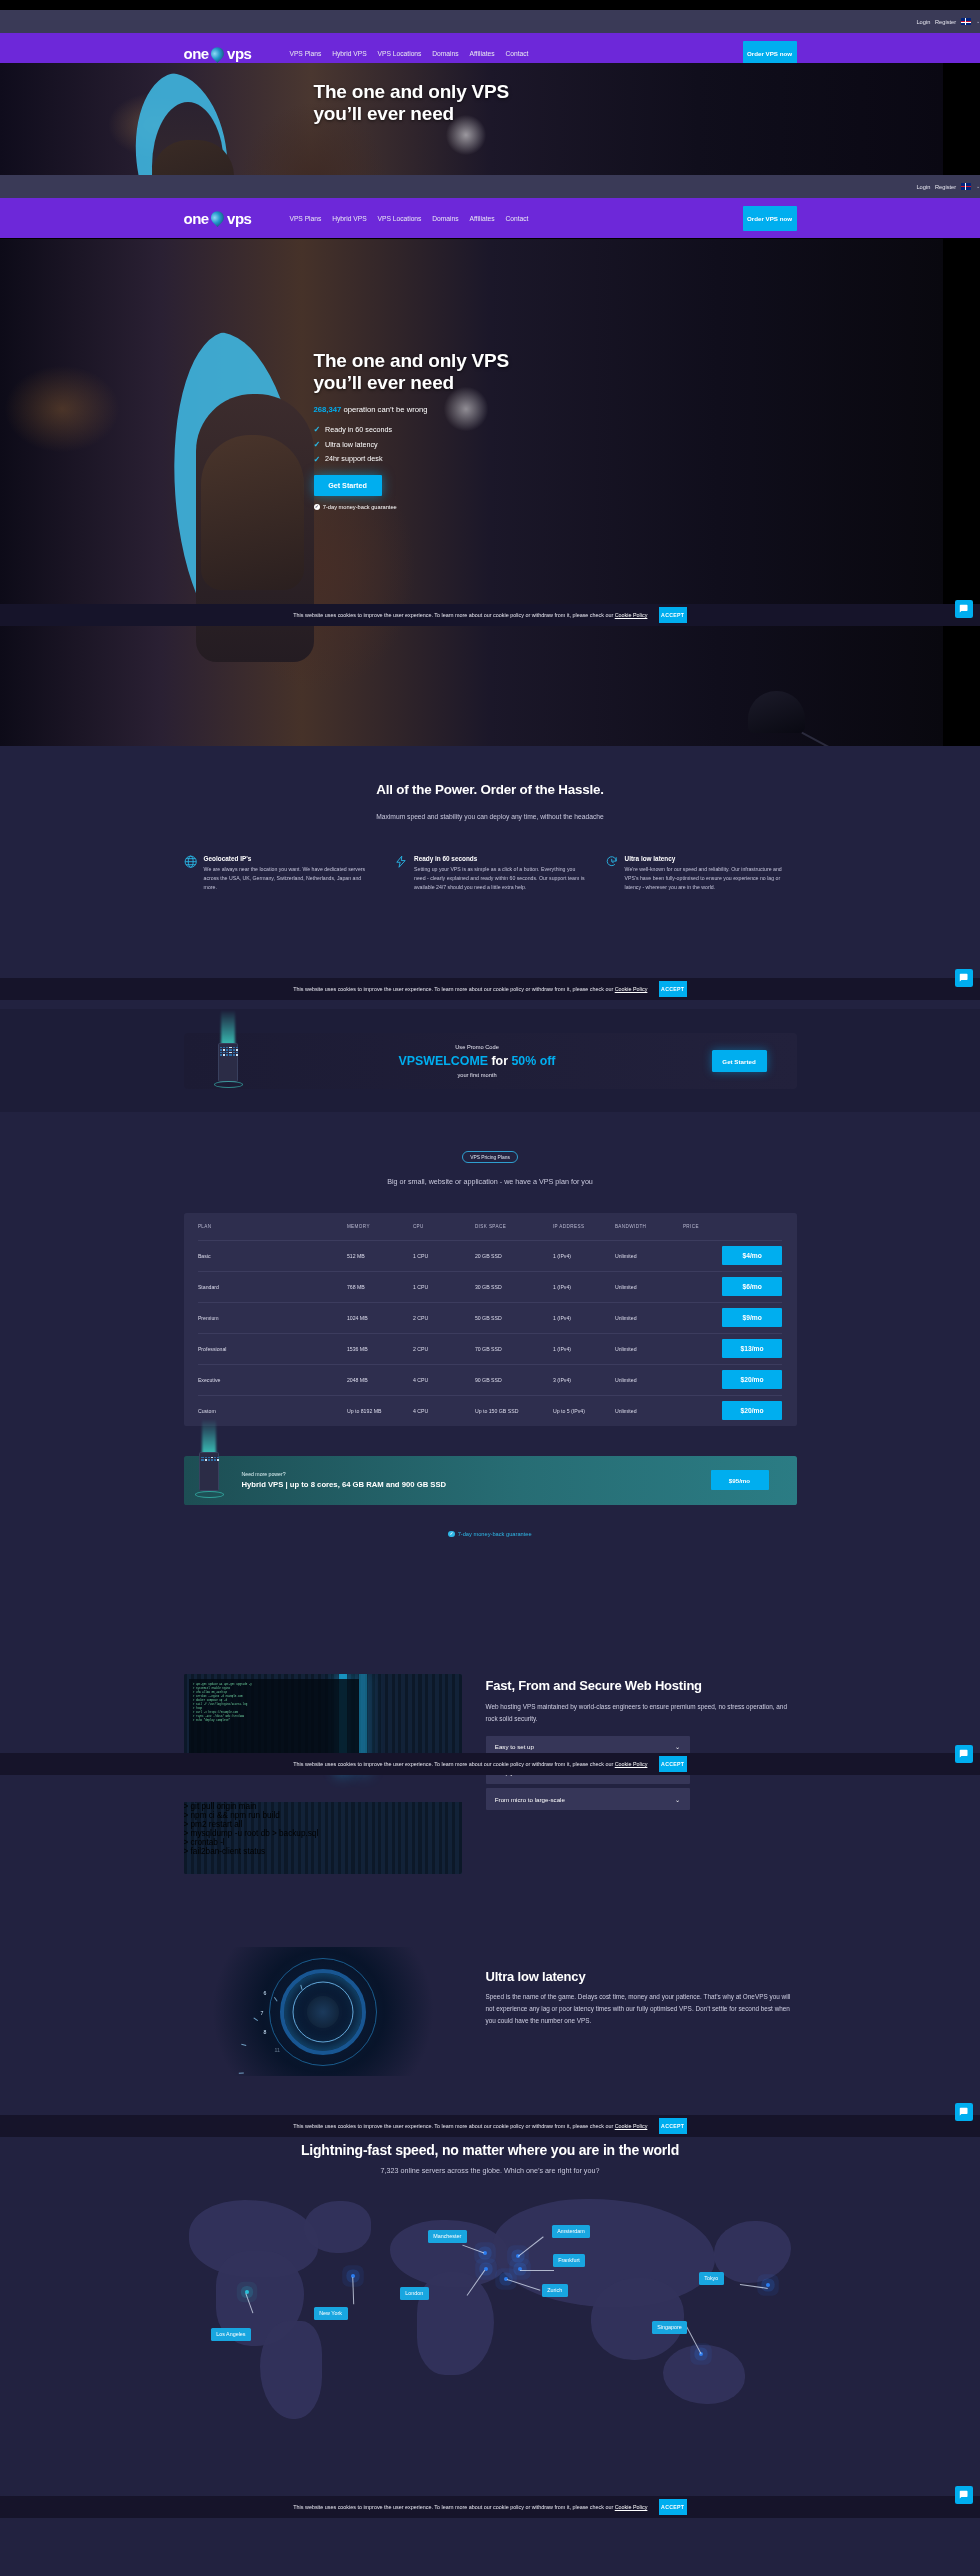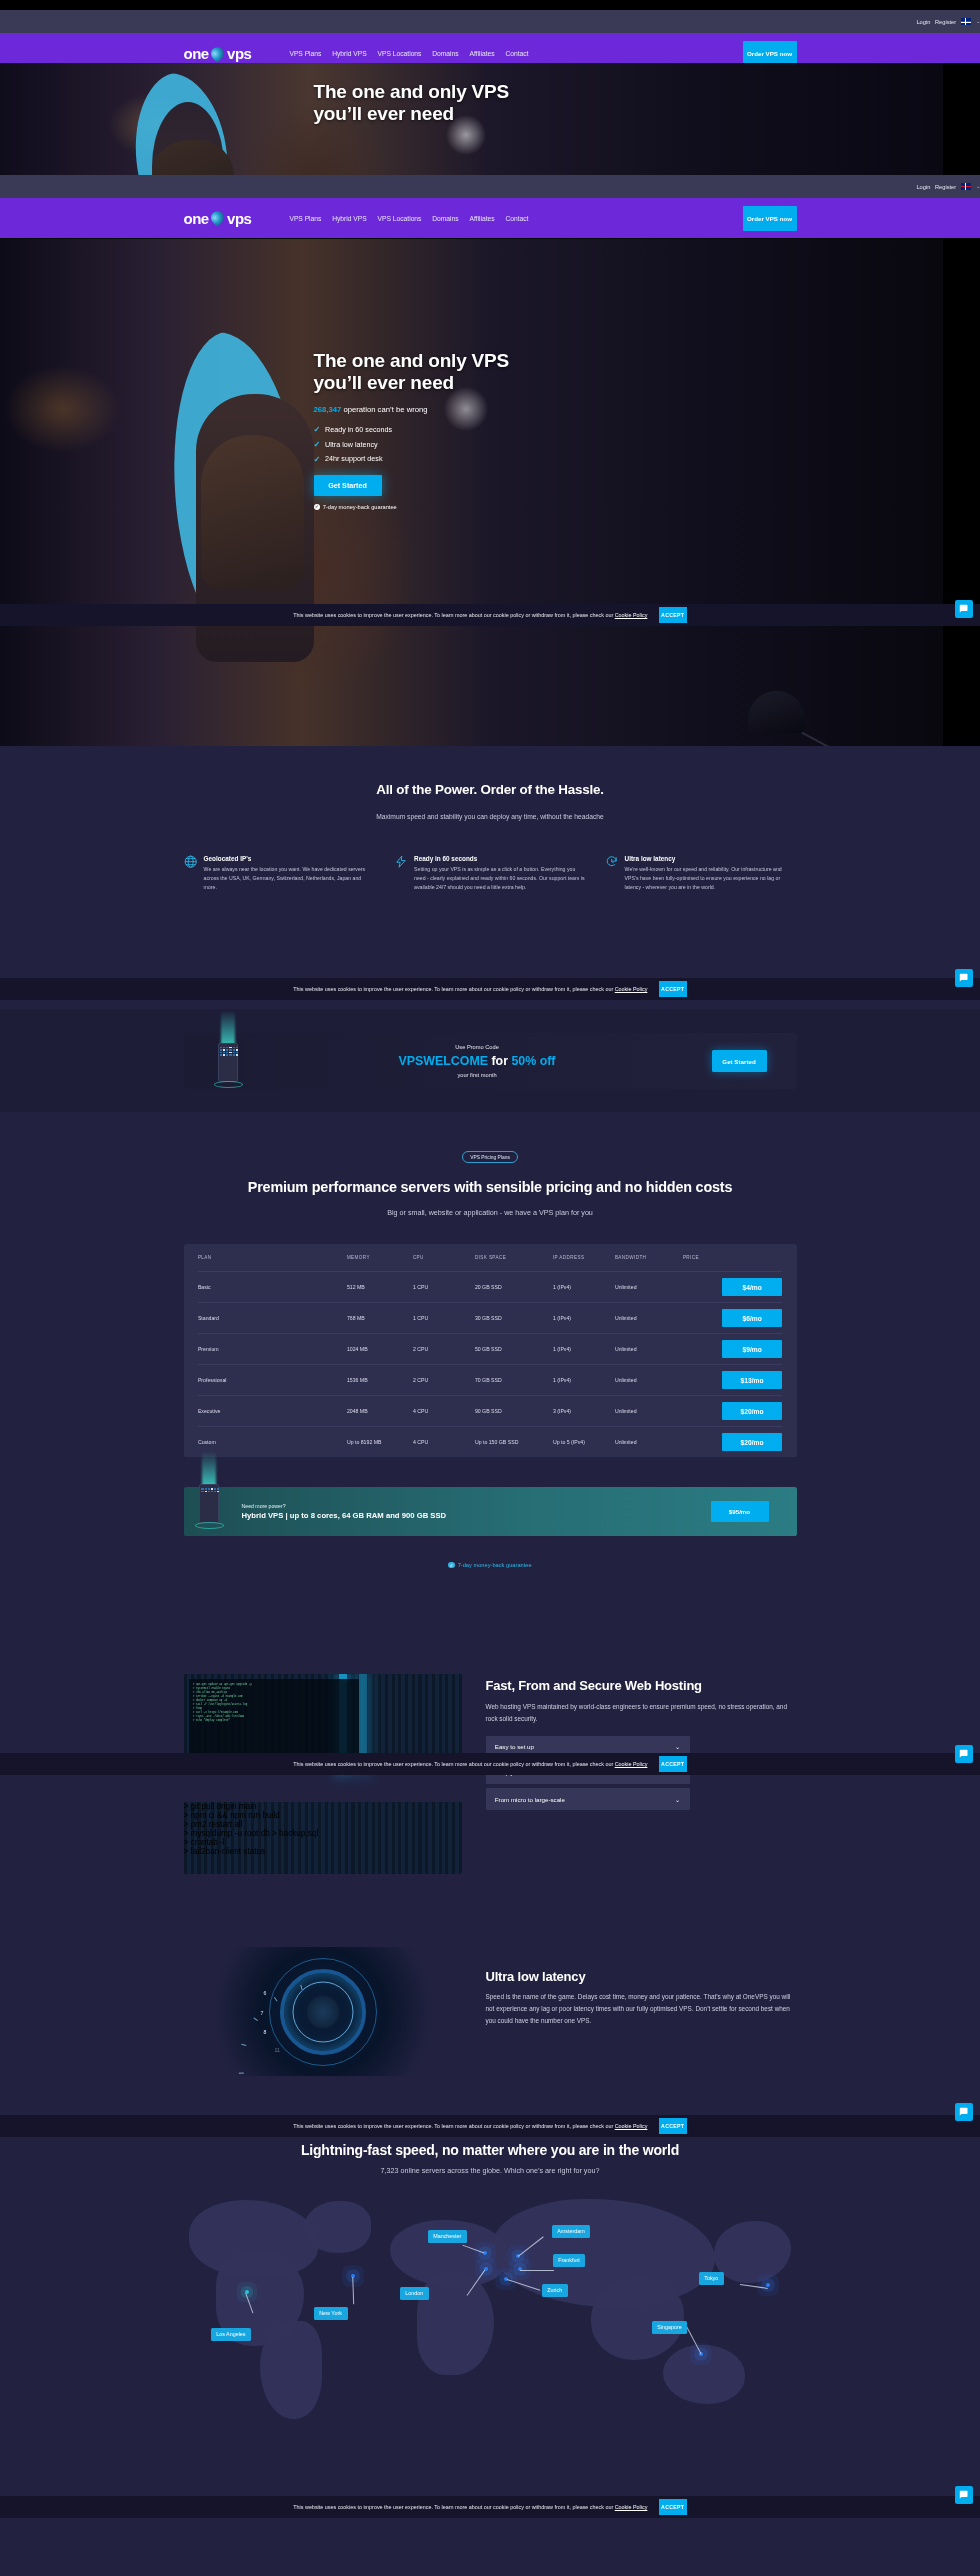--- a/index.html
+++ b/index.html
@@ -470,21 +470,20 @@
           <div class="sm">your first month</div>
         </div>
         <button class="btn-blue cta">Get Started</button>
       </div>
     </div>
   </div>
 
   <div class="sect" style="position:absolute;left:0;top:1112px;width:980px;height:510px;">
     <div style="padding-top:39px;text-align:center;">
       <span class="pill">VPS Pricing Plans</span>
-      <h2 class="sect-title" style="font-size:14.4px;margin-top:15.5px;">Premium performance servers with sensible pricing and no hidden costs</h2>
       <p class="sect-sub" style="font-size:7.2px;margin-top:13.4px;">Big or small, website or application - we have a VPS plan for you</p>
     </div>
 
     <div class="ptable" style="margin-top:27px;">
       <div class="thead">
         <span class="c1">PLAN</span>
         <span class="c2">MEMORY</span>
         <span class="c3">CPU</span>
         <span class="c4">DISK SPACE</span>
         <span class="c5">IP ADDRESS</span>

